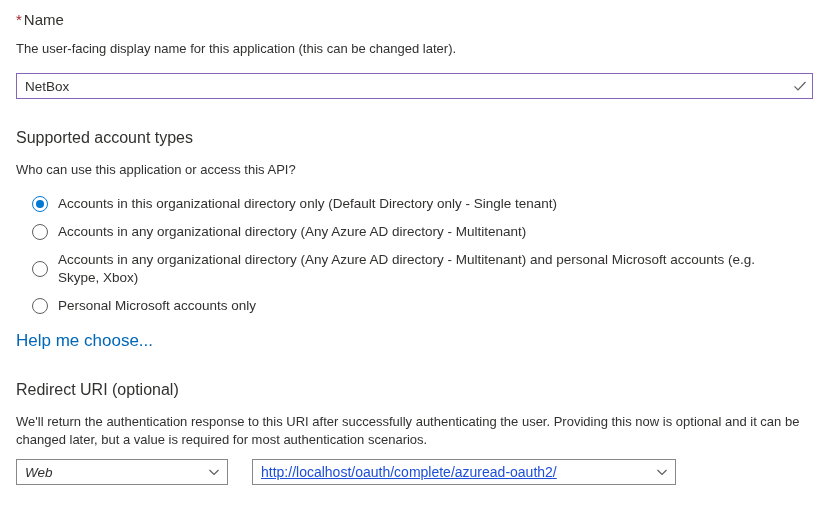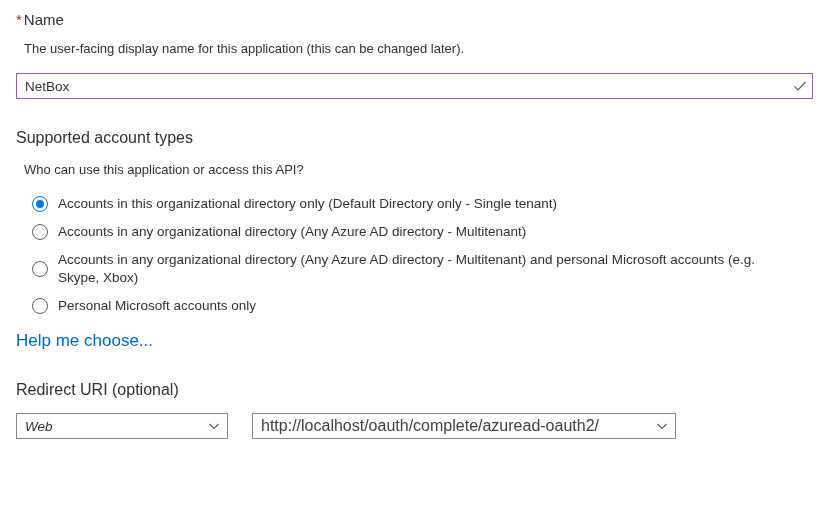--- a/index.html
+++ b/index.html
@@ -27,21 +27,21 @@
     line-height: 20px;
   }
   .req-star {
     color: #a4262c;
     margin-right: 2px;
   }
   .helper-text {
     font-size: 13px;
     color: #323130;
     line-height: 18px;
-    margin: 0 0 10px 8px;
+    margin: 0 0 10px 0;
   }
   .text-input-wrap {
     position: relative;
     width: 797px;
     height: 26px;
     border: 1px solid #8a8886;
     box-sizing: border-box;
     display: flex;
     align-items: center;
     background: #fff;
@@ -160,24 +160,25 @@
     display: flex;
     align-items: center;
     background: #fff;
   }
   .uri-wrap input {
     border: none;
     outline: none;
     flex: 1 1 auto;
     height: 24px;
     font-family: "Liberation Sans", sans-serif;
-    font-size: 16px;
-    color: #404040;
+    font-size: 14px;
+    color: #1d4ed8;
     padding: 0 8px;
     background: transparent;
+    text-decoration: underline;
   }
   svg { display: block; }
 </style>
 </head>
 <body>
 
 <div class="page">
 
   
   <div class="field-label">
@@ -214,20 +215,21 @@
     <div class="radio-row">
       <span class="radio"></span>
       <span class="radio-label">Personal Microsoft accounts only</span>
     </div>
   </div>
 
   <a class="link">Help me choose...</a>
 
   
   <div class="section-title">Redirect URI (optional)</div>
+  <div class="helper-text" style="max-width:790px;">We'll return the authentication response to this URI after successfully authenticating the user. Providing this now is optional and it can be changed later, but a value is required for most authentication scenarios.</div>
 
   <div class="redirect-row">
     <div class="select-wrap">
       <span class="select-value">Web</span>
       <span class="chevron">
         <svg width="12" height="12" viewBox="0 0 12 12" aria-hidden="true">
           <path d="M1.5 4 L6 8.5 L10.5 4" fill="none" stroke="#605e5c" stroke-width="1.2"></path>
         </svg>
       </span>
     </div>

